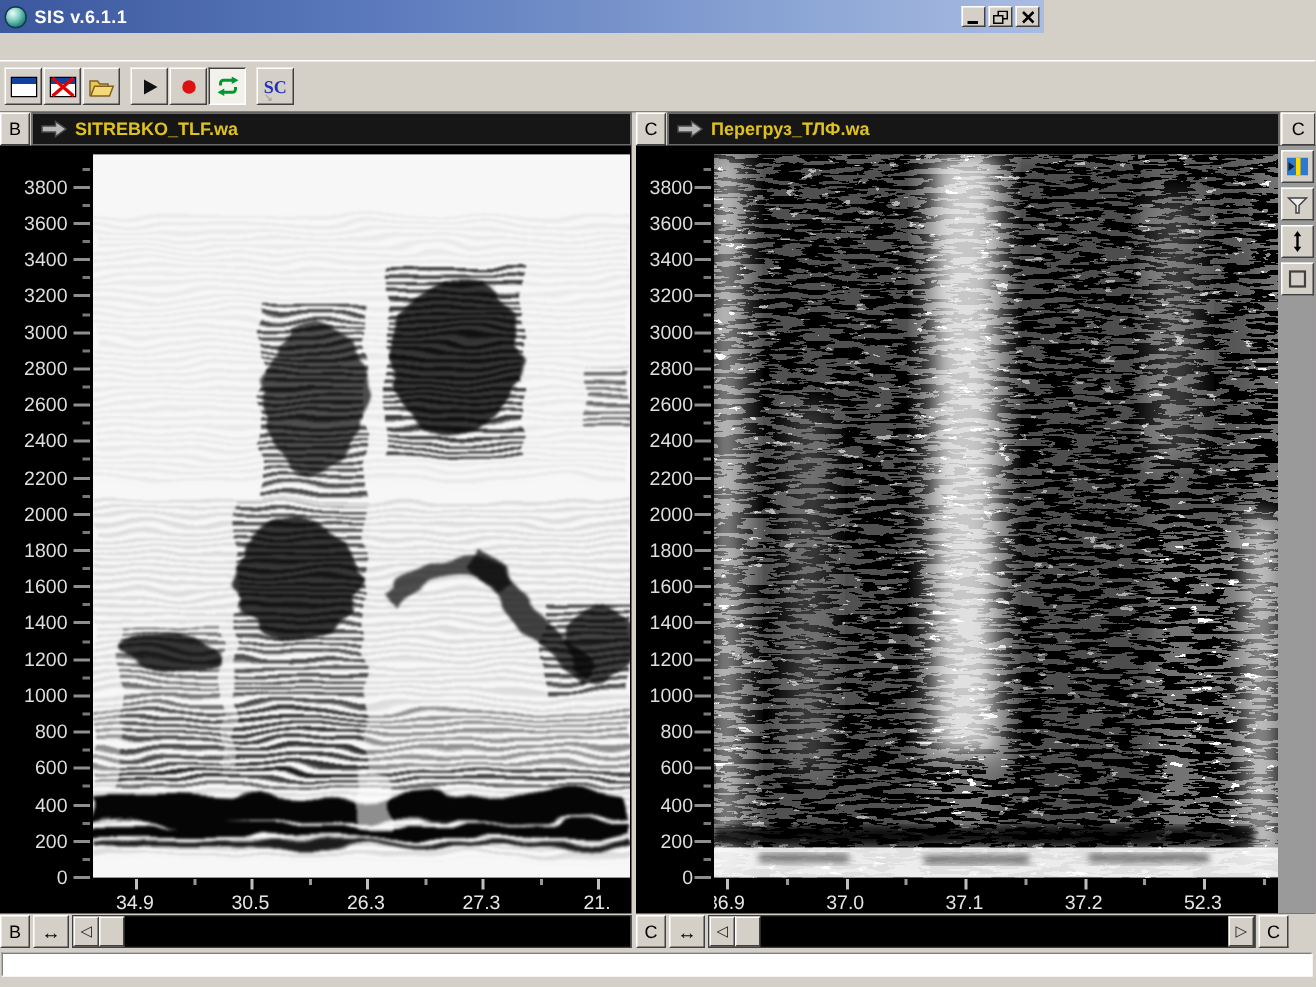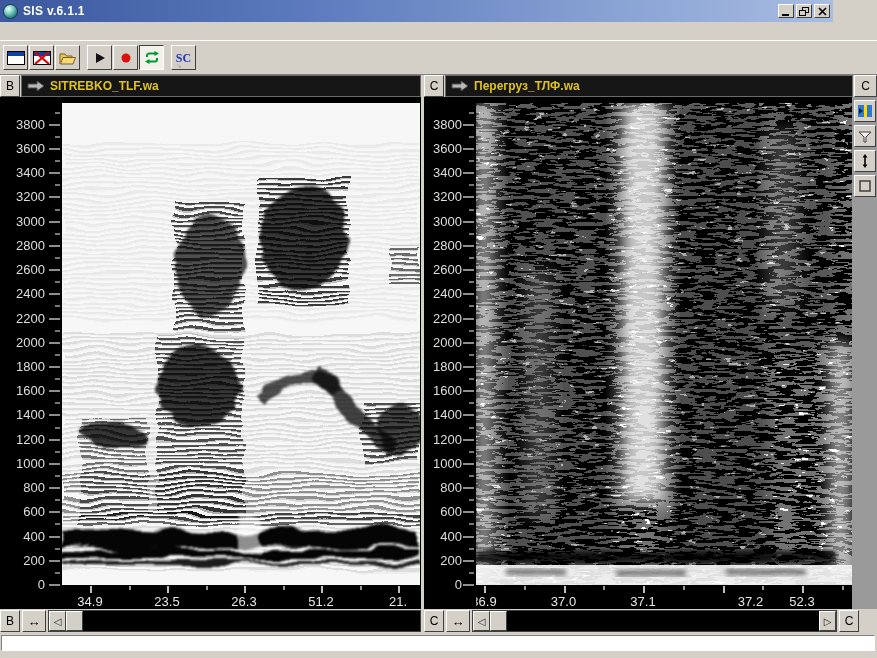--- a/index.html
+++ b/index.html
@@ -1,21 +1,21 @@
 <!DOCTYPE html>
 <html><head>
 <meta charset="utf-8">
 <style>
   html,body{margin:0;padding:0;}
   body{width:877px;height:658px;overflow:hidden;background:#d4d0c8;}
   .win{position:relative;width:877px;height:658px;background:#d4d0c8;
        font-family:"Liberation Sans",sans-serif;color:#000;}
 
   
-  .titlebar{position:absolute;top:0;left:0;width:833px;height:22px;
+  .titlebar{position:absolute;top:0;left:0;width:696px;height:22px;
     background:linear-gradient(90deg,#3b589e 0%,#5a78bc 35%,#8aa4d4 75%,#a9bce2 100%);
     display:flex;align-items:center;padding-left:3px;box-sizing:border-box;}
   .appicon{width:15px;height:15px;border-radius:50%;flex:0 0 auto;
     background:radial-gradient(circle at 35% 30%,#eafff8,#7cc8c0 40%,#2a8a80 70%,#0c5a52);
     border:1px solid #123c4c;box-sizing:border-box;}
   .wtitle{color:#fff;font-weight:bold;font-size:12px;margin-left:5px;letter-spacing:.3px;}
   .wbtns{margin-left:auto;display:flex;gap:2px;padding-right:3px;}
   .wbtn{width:16px;height:14px;background:#d4d0c8;border:1px solid;
     border-color:#fff #404040 #404040 #fff;display:flex;align-items:center;
     justify-content:center;box-sizing:border-box;}
@@ -282,27 +282,27 @@
             </g>
             <g filter="url(#wv2)" fill="#ffffff">
               <rect x="176" y="414" width="22" height="34" opacity="0.55"></rect>
             </g>
           </svg>
         </div>
         <div class="xaxis">
             <div class="xlab" style="left: 28px;">34.9</div>
             <div class="xtick" style="left: 28px;"></div>
             <div class="xtick minor" style="left: 66.5px;"></div>
-            <div class="xlab" style="left: 105px;">23.5</div>
+            <div class="xlab" style="left: 105px;">30.5</div>
             <div class="xtick" style="left: 105px;"></div>
             <div class="xtick minor" style="left: 143.5px;"></div>
             <div class="xlab" style="left: 182px;">26.3</div>
             <div class="xtick" style="left: 182px;"></div>
             <div class="xtick minor" style="left: 220.5px;"></div>
-            <div class="xlab" style="left: 259px;">51.2</div>
+            <div class="xlab" style="left: 259px;">27.3</div>
             <div class="xtick" style="left: 259px;"></div>
             <div class="xtick minor" style="left: 297.5px;"></div>
             <div class="xlab" style="left: 336px;">21.</div>
             <div class="xtick" style="left: 336px;"></div>
           </div>
       </div>
       <div class="pscroll">
         <div class="chbox">B</div>
         <div class="hresize">↔</div>
         <div class="sbar">
@@ -442,21 +442,21 @@
         <div class="xaxis">
             <div class="xlab" style="left: 8px;">36.9</div>
             <div class="xtick" style="left: 8px;"></div>
             <div class="xtick minor" style="left: 47.75px;"></div>
             <div class="xlab" style="left: 87.5px;">37.0</div>
             <div class="xtick" style="left: 87.5px;"></div>
             <div class="xtick minor" style="left: 127.25px;"></div>
             <div class="xlab" style="left: 167px;">37.1</div>
             <div class="xtick" style="left: 167px;"></div>
             <div class="xtick minor" style="left: 206.75px;"></div>
-            <div class="xlab" style="left: 246.5px; margin-left: 28px;">37.2</div>
+            <div class="xlab" style="left: 246.5px;">37.2</div>
             <div class="xtick" style="left: 246.5px;"></div>
             <div class="xtick minor" style="left: 286.25px;"></div>
             <div class="xlab" style="left: 326px;">52.3</div>
             <div class="xtick" style="left: 326px;"></div>
             <div class="xtick minor" style="left: 365.75px;"></div>
           </div>
         <div class="gutter">
           <div class="gbtn">
             <svg width="14" height="12">
               <rect width="14" height="12" fill="#2a7ad0"></rect>

